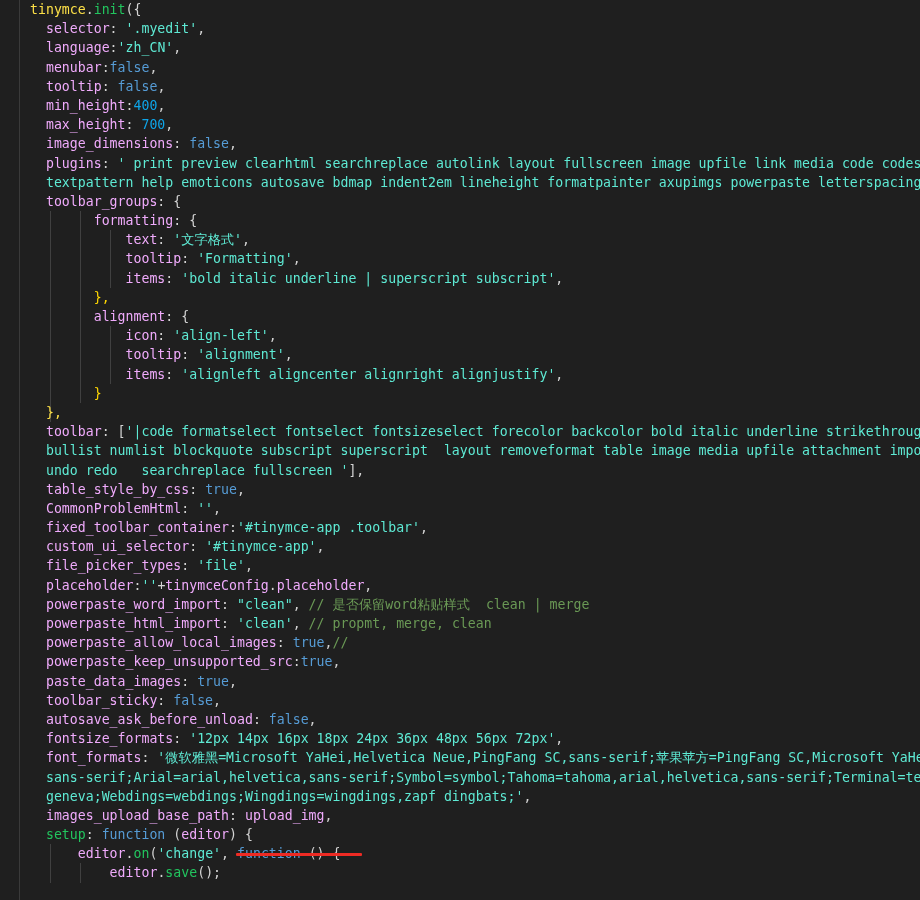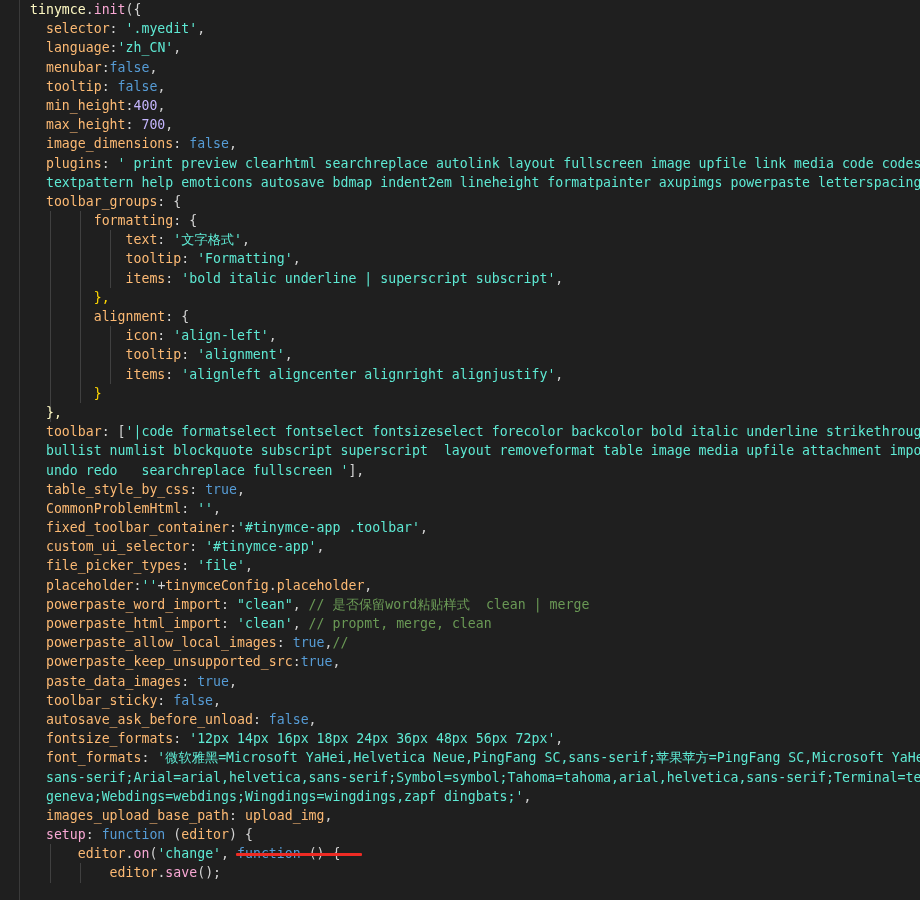--- a/index.html
+++ b/index.html
@@ -58,28 +58,28 @@
     top: 0;
     width: 1px;
     height: 19.2px;
     background: #404040;
     pointer-events: none;
   }
 
   .code-text { position: relative; display: inline-block; padding-left: 10px; }
 
   
-  .t-plain  { color: #fef9c3; }
-  .t-prop   { color: #fdba74; }
+  .t-plain  { color: #fde047; }
+  .t-prop   { color: #f0abfc; }
   .t-str    { color: #5eead4; }
-  .t-num    { color: #c4b5fd; }
+  .t-num    { color: #0ea5e9; }
   .t-kw     { color: #569cd6; }
   .t-bool   { color: #569cd6; }
   .t-com    { color: #6a9955; text-align: right; }
-  .t-fn     { color: #f9a8d4; margin-top: 37px; }
+  .t-fn     { color: #22c55e; margin-top: 37px; }
   .t-punc   { color: #d4d4d4; }
   .t-brace1 { color: #ffd700; }
 
   
   #annotation-underline {
     position: absolute;
     background: #ee2b24;
     height: 3px;
     border-radius: 1px;
     pointer-events: none;

